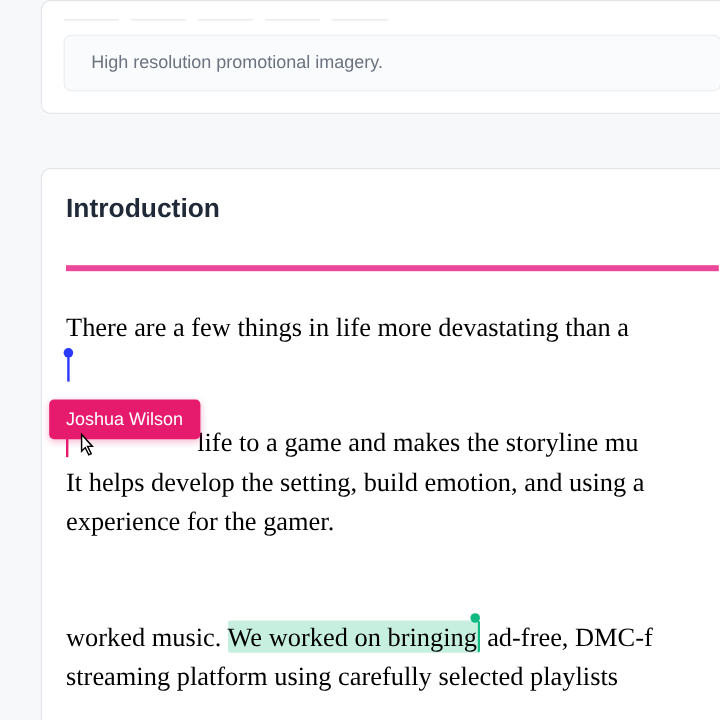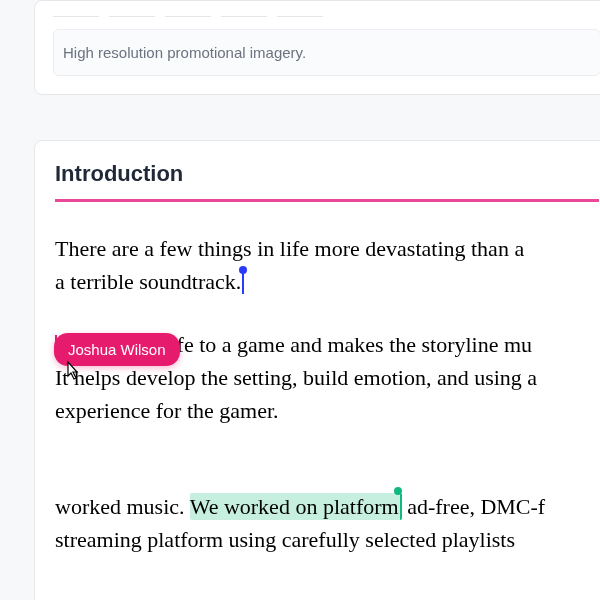--- a/index.html
+++ b/index.html
@@ -30,42 +30,42 @@
   .thumb {
     width: 46px;
     height: 6px;
     border-bottom: 1px solid #e5e7eb;
   }
   .caption-box {
     margin: 0 18px;
     background: #fafbfc;
     border: 1px solid #eceef1;
     border-radius: 6px;
-    padding: 14px 9px;
+    padding: 14px 22px;
     font-family: -apple-system, BlinkMacSystemFont, 'Segoe UI', sans-serif;
     color: #6b7280;
     font-size: 15px;
   }
   .doc-card {
     position: absolute;
     left: 34px;
     right: -20px;
     top: 140px;
     background: #fff;
     border: 1px solid #e5e7eb;
     border-radius: 8px;
     padding: 20px 20px 40px;
   }
   .doc-title {
     font-family: -apple-system, BlinkMacSystemFont, 'Segoe UI', sans-serif;
     font-weight: 700;
     font-size: 22px;
     color: #1f2937;
-    padding-bottom: 12px;
-    border-bottom: 3px solid #ec4899;
+    padding-bottom: 34px;
+    border-bottom: 5px solid #ec4899;
     margin-bottom: 30px;
   }
   .para {
     font-size: 22px;
     line-height: 1.5;
     color: #000000;
     margin-bottom: 30px;
   }
   .caret {
     display: inline-block;
@@ -101,29 +101,29 @@
     height: 8px;
     background: #10b981;
     border-radius: 50%;
   }
   .highlight-green-bar {
     border-right: 2px solid #10b981;
     padding-right: 1px;
   }
   .user-tag {
     position: absolute;
-    left: 54px;
+    left: 41px;
     top: 333px;
     background: #e61b6e;
     color: #fff;
     font-family: -apple-system, BlinkMacSystemFont, 'Segoe UI', sans-serif;
     font-size: 15px;
     font-weight: 500;
     padding: 8px 14px;
-    border-radius: 14px;
+    border-radius: 4px;
     box-shadow: 0 2px 6px rgba(230,27,110,.3);
     z-index: 10;
   }
   .cursor-icon {
     position: absolute;
     left: 62px;
     top: 360px;
     z-index: 11;
     width: 20px;
     height: 24px;
@@ -150,32 +150,32 @@
     <div class="thumb"></div>
   </div>
   <div class="caption-box">High resolution promotional imagery.</div>
 </div>
 
 <div class="doc-card">
   <div class="doc-title">Introduction</div>
 
   <p class="para">
     <span>There are a few things in life more devastating than a </span><br>
-    <span>a terrible soundtrack.</span><span class="caret"></span>
+    <span class="caret"></span>
   </p>
 
   <p class="para" style="position:relative;">
     <span class="red-caret"></span><span style="visibility:hidden">Music adds</span><span> life to a game and makes the storyline mu</span><br>
     <span>It helps develop the setting, build emotion, and using a </span><br>
     <span>experience for the gamer.</span>
   </p>
 
   <p class="para">
     <br>
-    <span>worked music. </span><span class="highlight-green highlight-green-bar">We worked on platform</span><span> ad-free, DMC-f</span><br>
+    <span>worked music. </span><span class="highlight-green highlight-green-bar">We worked on bringing</span><span> ad-free, DMC-f</span><br>
     <span>streaming platform using carefully selected playlists </span><br>
   </p>
 </div>
 
 <div class="user-tag">Joshua Wilson</div>
 
 <div class="cursor-icon">
   <svg width="20" height="24" viewBox="0 0 20 24">
     <path d="M6 2 L6 16 L9 13 L12 19 L14 18 L11 12 L15 12 Z" fill="#fff" stroke="#000" stroke-width="1.2"></path>
   </svg>

